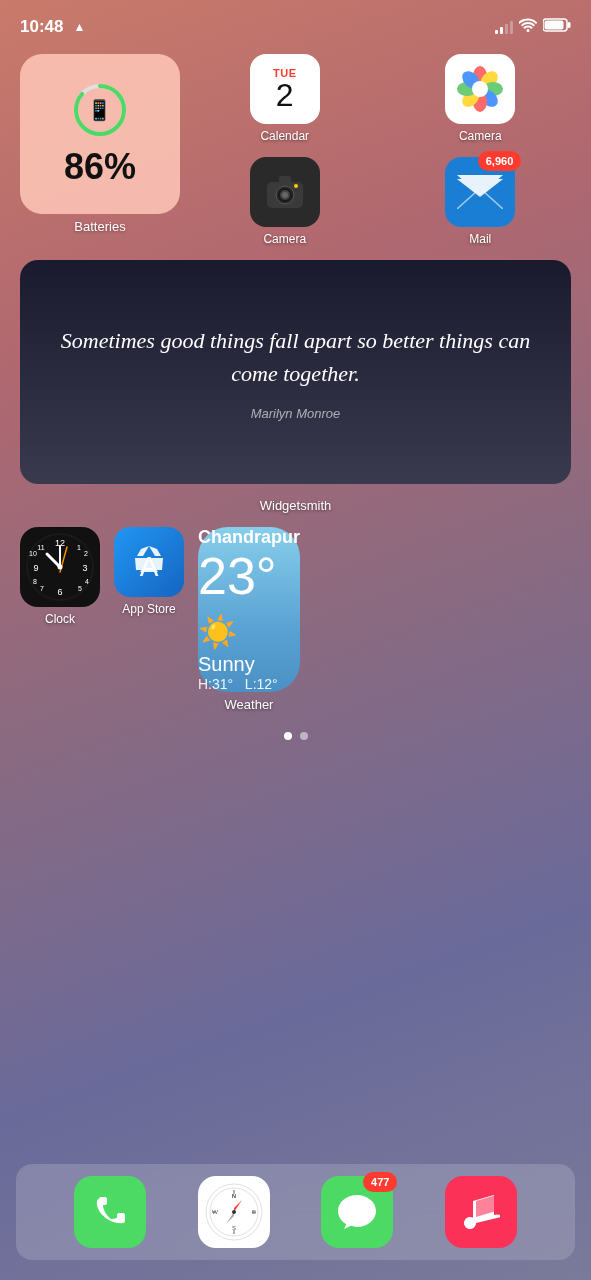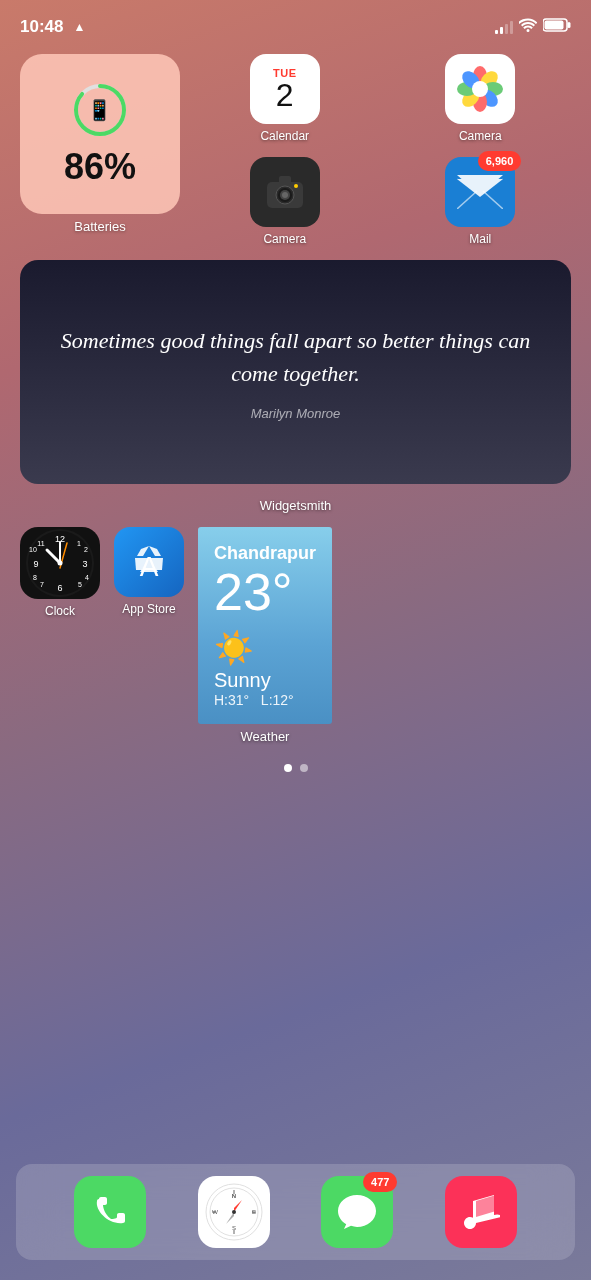--- a/index.html
+++ b/index.html
@@ -235,41 +235,40 @@
 
     
     .clock-widget {
       display: flex;
       flex-direction: column;
       align-items: center;
       gap: 5px;
     }
     .analog-clock {
       width: 80px;
-      height: 72px;
+      height: 80px;
       border-radius: 18px;
       background: #111;
       display: flex;
       align-items: center;
       justify-content: center;
       overflow: hidden;
     }
 
     
     .appstore-icon {
       background: linear-gradient(135deg, #2196f3, #1565c0);
     }
 
     
     .weather-widget {
       flex: 1;
       height: 220px;
       background: linear-gradient(180deg, #87ceeb 0%, #5ba3d4 60%, #4a90c4 100%);
-      border-radius: 3px;
-      padding: 16px;
+      border-radius: 30px;
       display: flex;
       flex-direction: column;
     }
     .weather-city {
       color: white;
       font-size: 18px;
       font-weight: 600;
     }
     .weather-temp {
       color: white;

